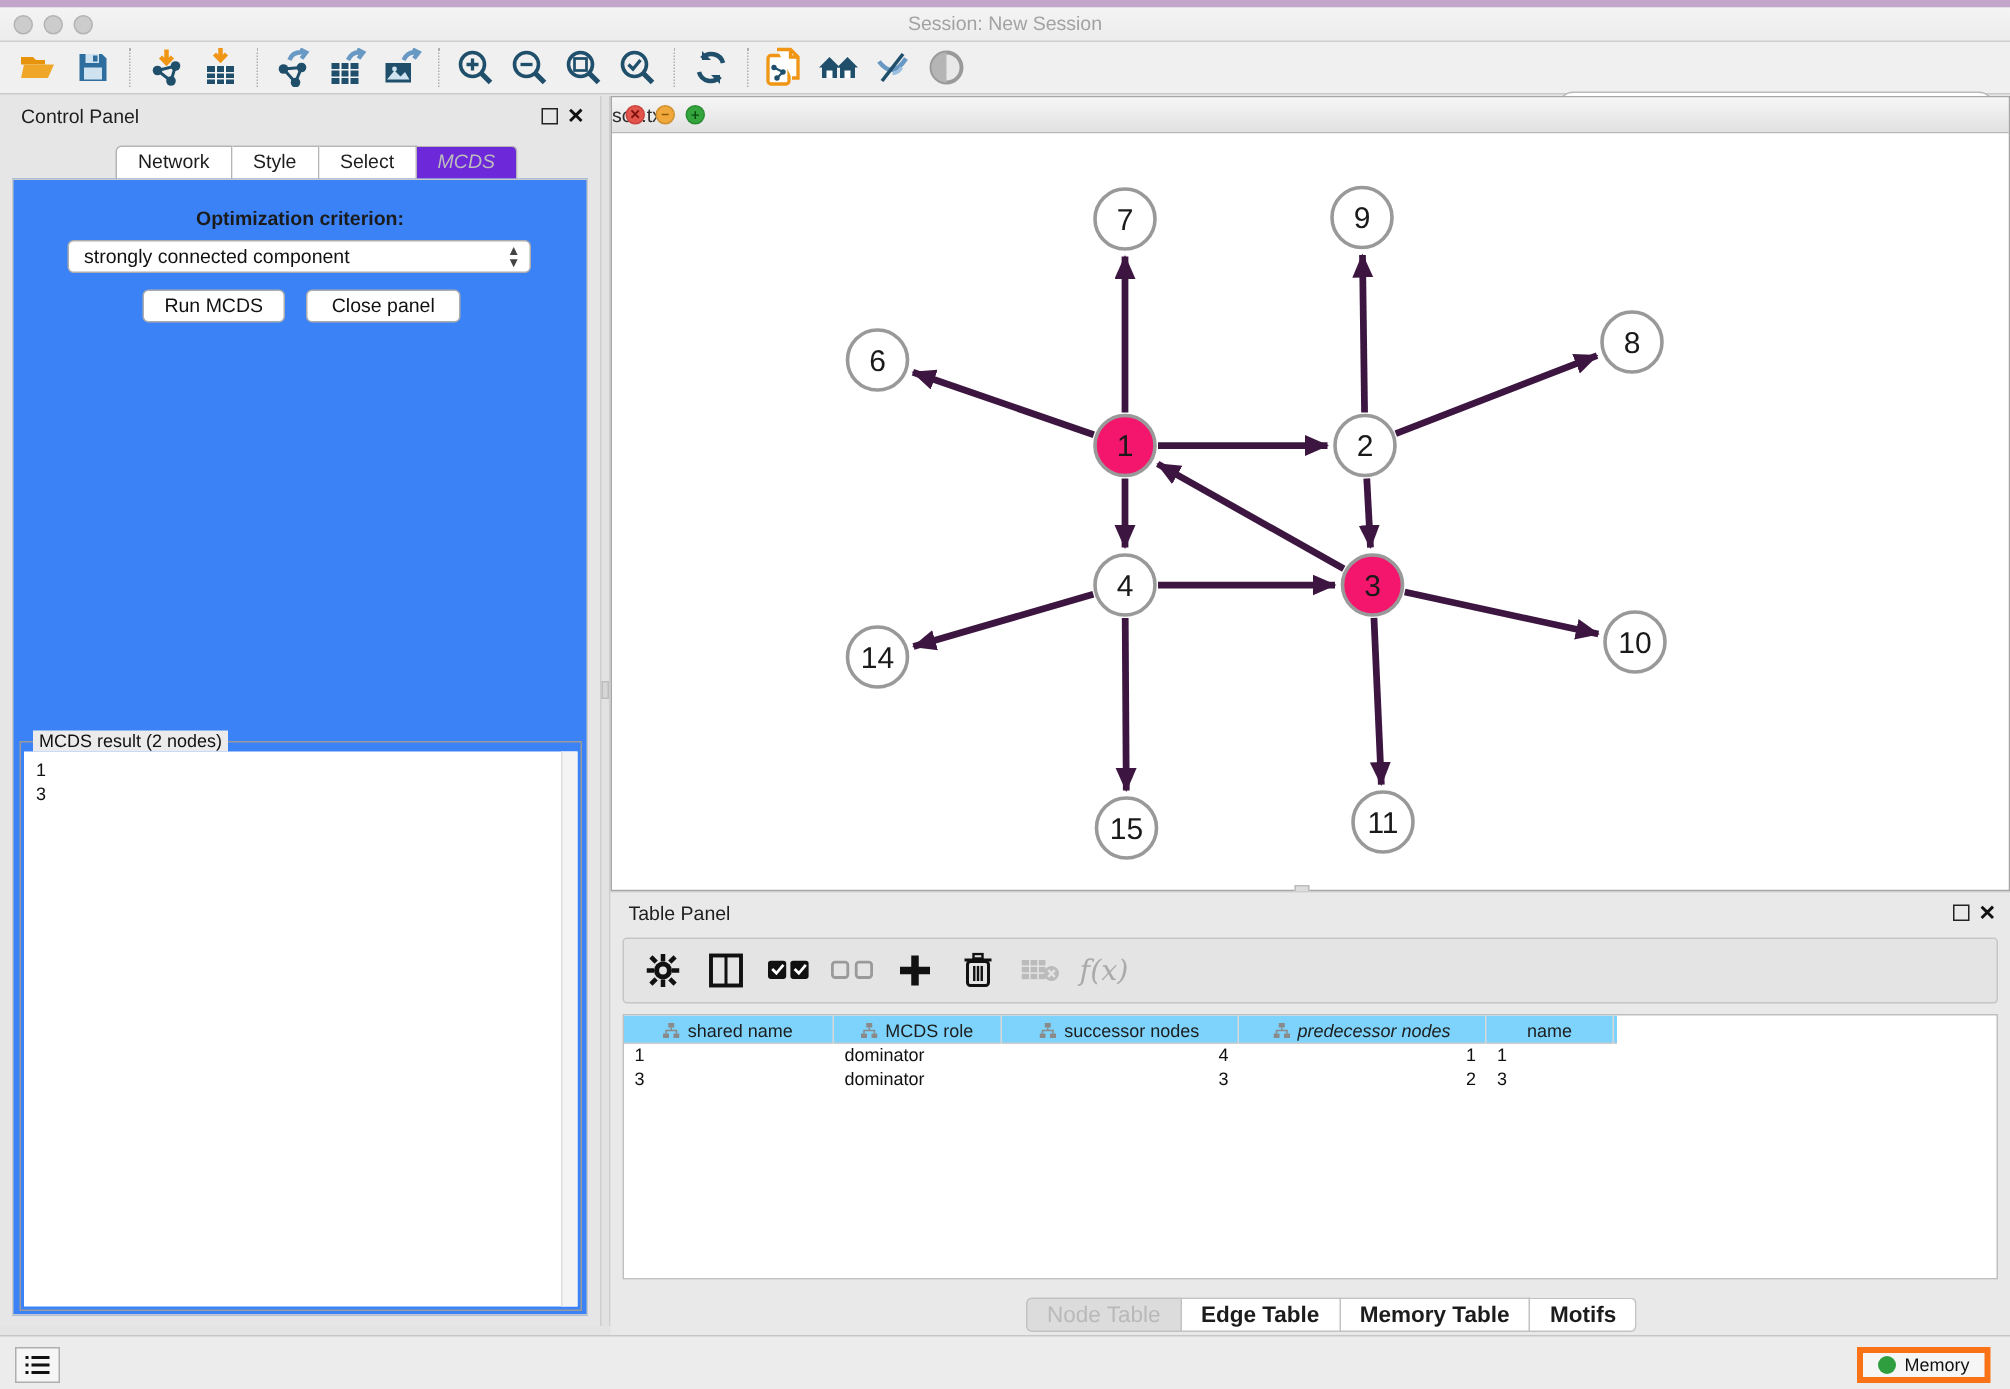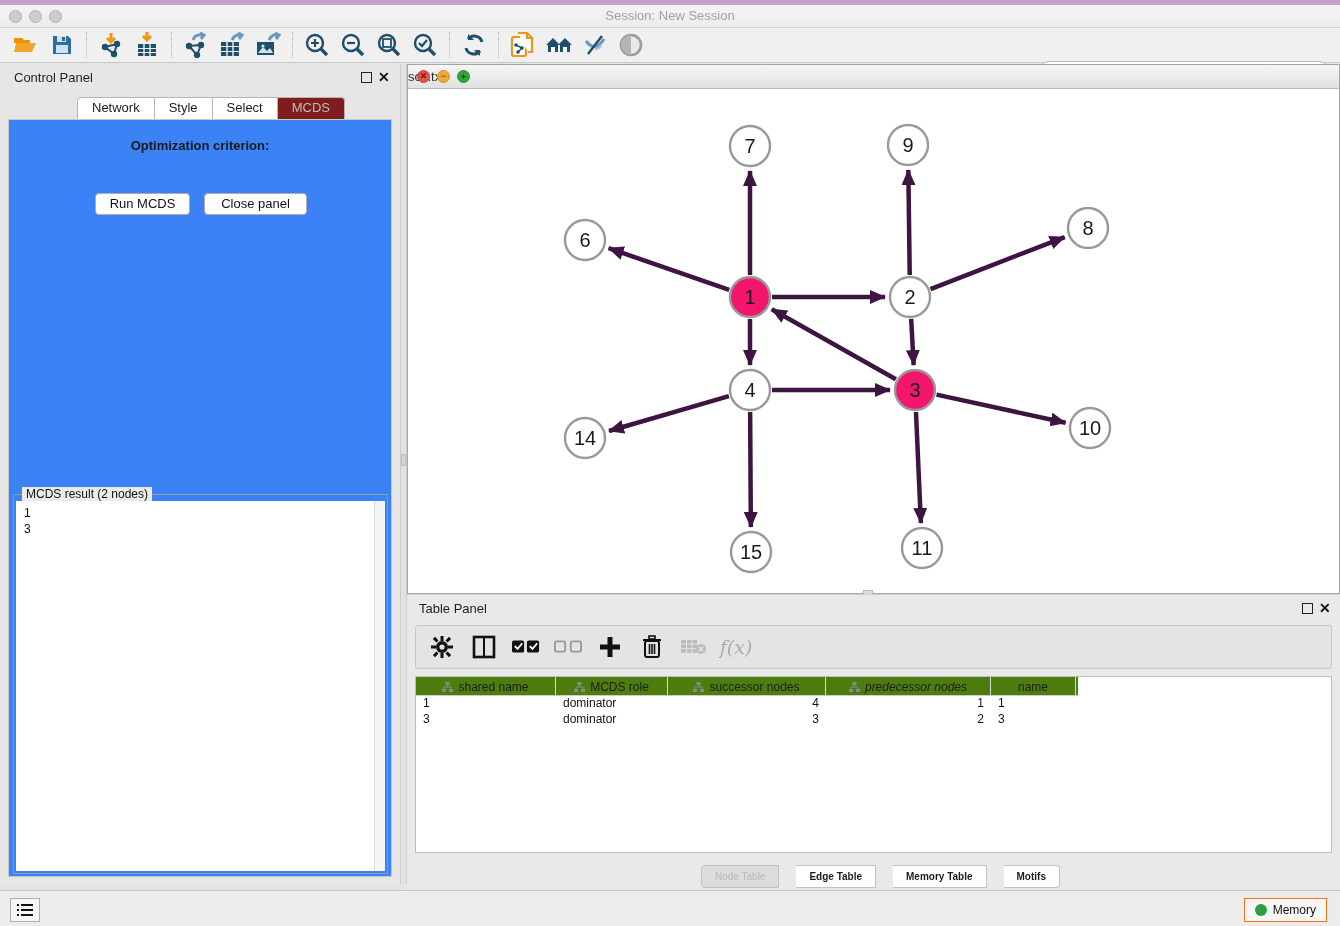--- a/index.html
+++ b/index.html
@@ -23,21 +23,21 @@
   
   #control-panel { left:0; top:64px; width:400px; height:820px; background:#e6e6e6; }
   .panel-head { position:absolute; left:0; top:6px; width:100%; height:18px; }
   .panel-title { position:absolute; left:14px; top:0; font-size:13px; color:#1e1e1e; }
   .float-btn { position:absolute; width:11px; height:11px; border:1.6px solid #222; top:2px; cursor:pointer; }
   .close-btn { position:absolute; top:-1px; font-size:14px; font-weight:bold; color:#111; cursor:pointer; }
   #cp-tabs { position:absolute; left:77px; top:33px; display:flex; height:36px; }
   .seg-tab { border:1px solid #b5b5b5; border-left:none; background:#fff; color:#1c1c1c; font-size:13px; font-weight:500; padding:0 14px; line-height:20px; cursor:pointer; }
   .seg-tab:first-child { border-left:1px solid #b5b5b5; border-radius:4px 0 0 4px; }
   .seg-tab:last-child { border-radius:0 4px 4px 0; }
-  .seg-tab.selected { background:#7f1d1d; color:#bdbdbd; }
+  .seg-tab.selected { background:#6d28d9; color:#bdbdbd;font-style:italic; }
   #cp-body { position:absolute; left:8px; top:55px; width:384px; height:758px; background:#3b82f6; border:1px solid #c8c8c8; }
   #opt-label { position:absolute; left:0; top:18px; width:100%; text-align:center; font-size:13px; font-weight:bold; color:#1b1b1b; }
   #criterion-select { position:absolute; left:36px; top:40px; width:309px; height:22px; background:#fff; border:1px solid #adadad; border-radius:4px; font-size:13px; color:#111; line-height:20px; padding-left:10px; cursor:pointer; }
   #criterion-select .stepper { position:absolute; right:6px; top:2px; font-size:9px; line-height:8px; color:#444; text-align:center; }
   .aq-btn { position:absolute; height:22px; background:#fff; border:1px solid #adadad; border-radius:4px; font-size:13px; color:#111; text-align:center; line-height:20px; cursor:pointer; }
   #mcds-result-group { position:absolute; left:4px; top:374px; width:375px; height:380px; border:1px solid #9a9a9a; }
   #mcds-result-title { position:absolute; left:8px; top:-8px; background:#ebebeb; padding:0 4px; font-size:12px; color:#111; }
   #mcds-result-text { position:absolute; left:2px; top:6px; width:369px; height:370px; background:#fff; font-size:12px; color:#111; padding:4px 0 0 8px; line-height:16px; }
   #mcds-scroll { position:absolute; right:2px; top:6px; width:11px; height:370px; background:#f4f4f4; border-left:1px solid #ddd; }
 
@@ -56,36 +56,36 @@
   #net-title { width:100%; text-align:left; font-size:13px; color:#2c2c2c; line-height:23px; }
   #graph-canvas { position:absolute; left:0; top:24px; width:931px; height:504px; background:#fff; }
   #h-splitter-handle { position:absolute; left:455px; bottom:-4px; width:10px; height:7px; background:#dcdcdc; border:1px solid #bdbdbd; }
 
   
   #table-panel { left:407px; top:594px; width:933px; height:296px; background:#e9e9e9; border-top:1px solid #cfcfcf; }
   #tp-toolbar { position:absolute; left:8px; top:30px; width:917px; height:44px; background:#e4e4e4; border:1px solid #c6c6c6; border-radius:3px; display:flex; align-items:center; padding-left:12px; gap:14px; }
   .tp-icon { width:28px; height:28px; display:flex; align-items:center; justify-content:center; cursor:pointer; }
   .fx-label { font-family:"DejaVu Serif", serif; font-style:italic; font-size:19px; color:#aaa; }
   #tp-table { position:absolute; left:8px; top:81px; width:917px; height:177px; background:#fff; border:1px solid #bfbfbf; overflow:hidden; }
-  #tp-header { display:flex; height:19px; background:#4d7c0f; border-bottom:1px solid #cccccc; width:662px; }
+  #tp-header { display:flex; height:19px; background:#7dd3fc; border-bottom:1px solid #cccccc; width:662px; }
   .th-cell { display:flex; align-items:center; justify-content:center; gap:5px; font-size:12px; color:#1d1d1d; border-right:1px solid #d8d8d8; height:19px; }
   .tree-icon { display:inline-block; }
   .tr-row { display:flex; height:16px; font-size:12px; color:#111; }
   .td-cell { padding:0 7px; white-space:nowrap; overflow:hidden; }
   .td-right { text-align:right; }
   #tp-tabs { position:absolute; left:277px; top:270px; display:flex; height:23px; }
-  .tp-tab { border:1px solid #c2c2c2; border-left:none; background:#fff; color:#1c1c1c; font-size:10px; font-weight:600; padding:0 13px; line-height:21px; cursor:pointer;margin-left:17px; }
+  .tp-tab { border:1px solid #c2c2c2; border-left:none; background:#fff; color:#1c1c1c; font-size:15px; font-weight:600; padding:0 13px; line-height:21px; cursor:pointer; }
   .tp-tab:first-child { border-left:1px solid #c2c2c2; border-radius:4px 0 0 4px; }
   .tp-tab:last-child { border-radius:0 4px 4px 0; }
   .tp-tab.selected { background:#dcdcdc; color:#b9b9b9; font-weight:500; }
 
   
   #status-bar { left:0; top:890px; width:1340px; height:36px; background:#ececec; border-top:1px solid #c6c6c6; }
   #log-console-btn { position:absolute; left:10px; top:7px; width:30px; height:24px; background:#f6f6f6; border:1px solid #aeaeae; display:flex; align-items:center; justify-content:center; cursor:pointer; }
-  #memory-btn { position:absolute; right:13px; top:7px; height:24px; background:#f6f6f6; border:1px solid #f97316; display:flex; align-items:center; gap:6px; padding:0 10px; font-size:12px; color:#111; cursor:pointer; }
+  #memory-btn { position:absolute; right:13px; top:7px; height:24px; background:#f6f6f6; border:4px solid #f97316; display:flex; align-items:center; gap:6px; padding:0 10px; font-size:12px; color:#111; cursor:pointer; }
   #memory-dot { width:12px; height:12px; border-radius:50%; background:#2e9e3e; }
   .list-glyph { width:16px; height:12px; display:flex; flex-direction:column; justify-content:space-between; }
   .list-glyph div { display:flex; align-items:center; gap:2px; }
   .list-glyph i { width:2px; height:2px; background:#111; }
   .list-glyph b { flex:1; height:2px; background:#111; }
 </style>
 </head>
 <body>
 
 <div class="abs" id="accent-strip"></div>
@@ -260,20 +260,24 @@
     <span class="close-btn" style="left:378px;">✕</span>
   </div>
   <div id="cp-tabs">
       <div class="seg-tab">Network</div>
       <div class="seg-tab">Style</div>
       <div class="seg-tab">Select</div>
       <div class="seg-tab selected">MCDS</div>
     </div>
   <div id="cp-body">
     <div id="opt-label">Optimization criterion:</div>
+    <div id="criterion-select">
+      <span>strongly connected component</span>
+      <span class="stepper">▲<br>▼</span>
+    </div>
     <button class="aq-btn" style="left:86px; top:73px; width:95px;"><span>Run MCDS</span></button>
     <button class="aq-btn" style="left:195px; top:73px; width:103px;"><span>Close panel</span></button>
     <div id="mcds-result-group">
       <span id="mcds-result-title">MCDS result (2 nodes)</span>
       <div id="mcds-result-text" style="white-space: pre;">1
 3</div>
       <div id="mcds-scroll"></div>
     </div>
   </div>
 </div>

